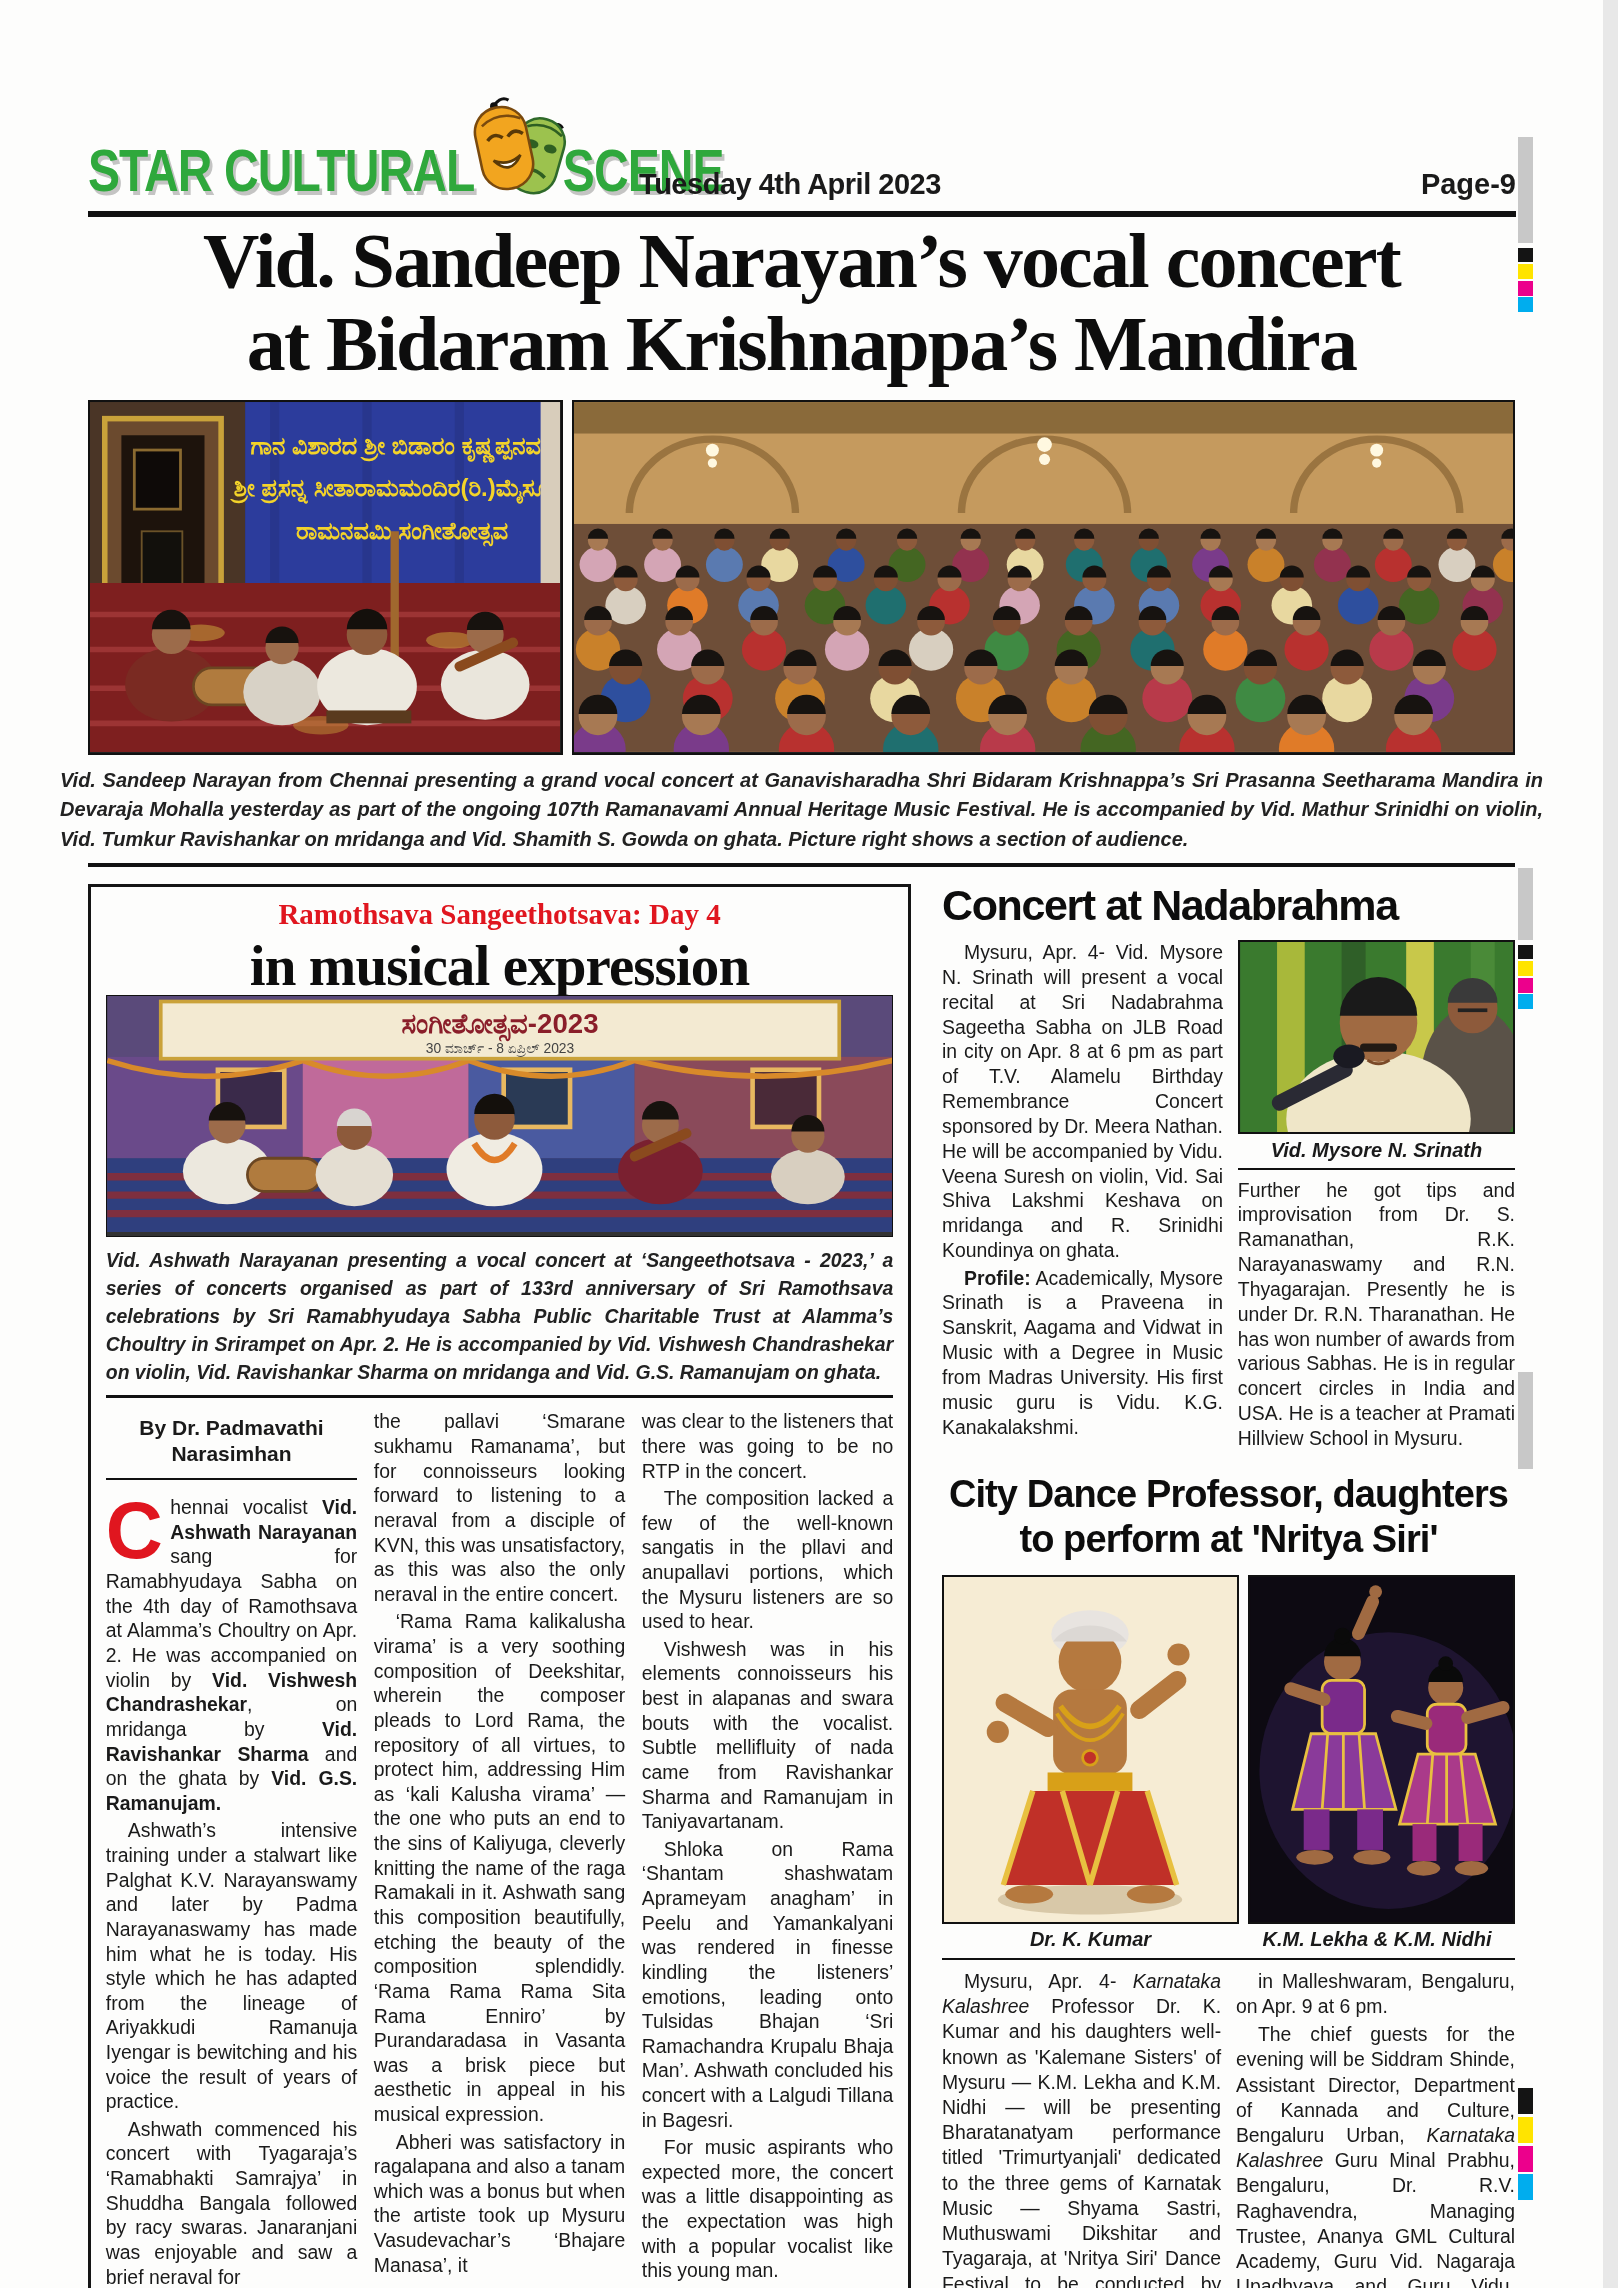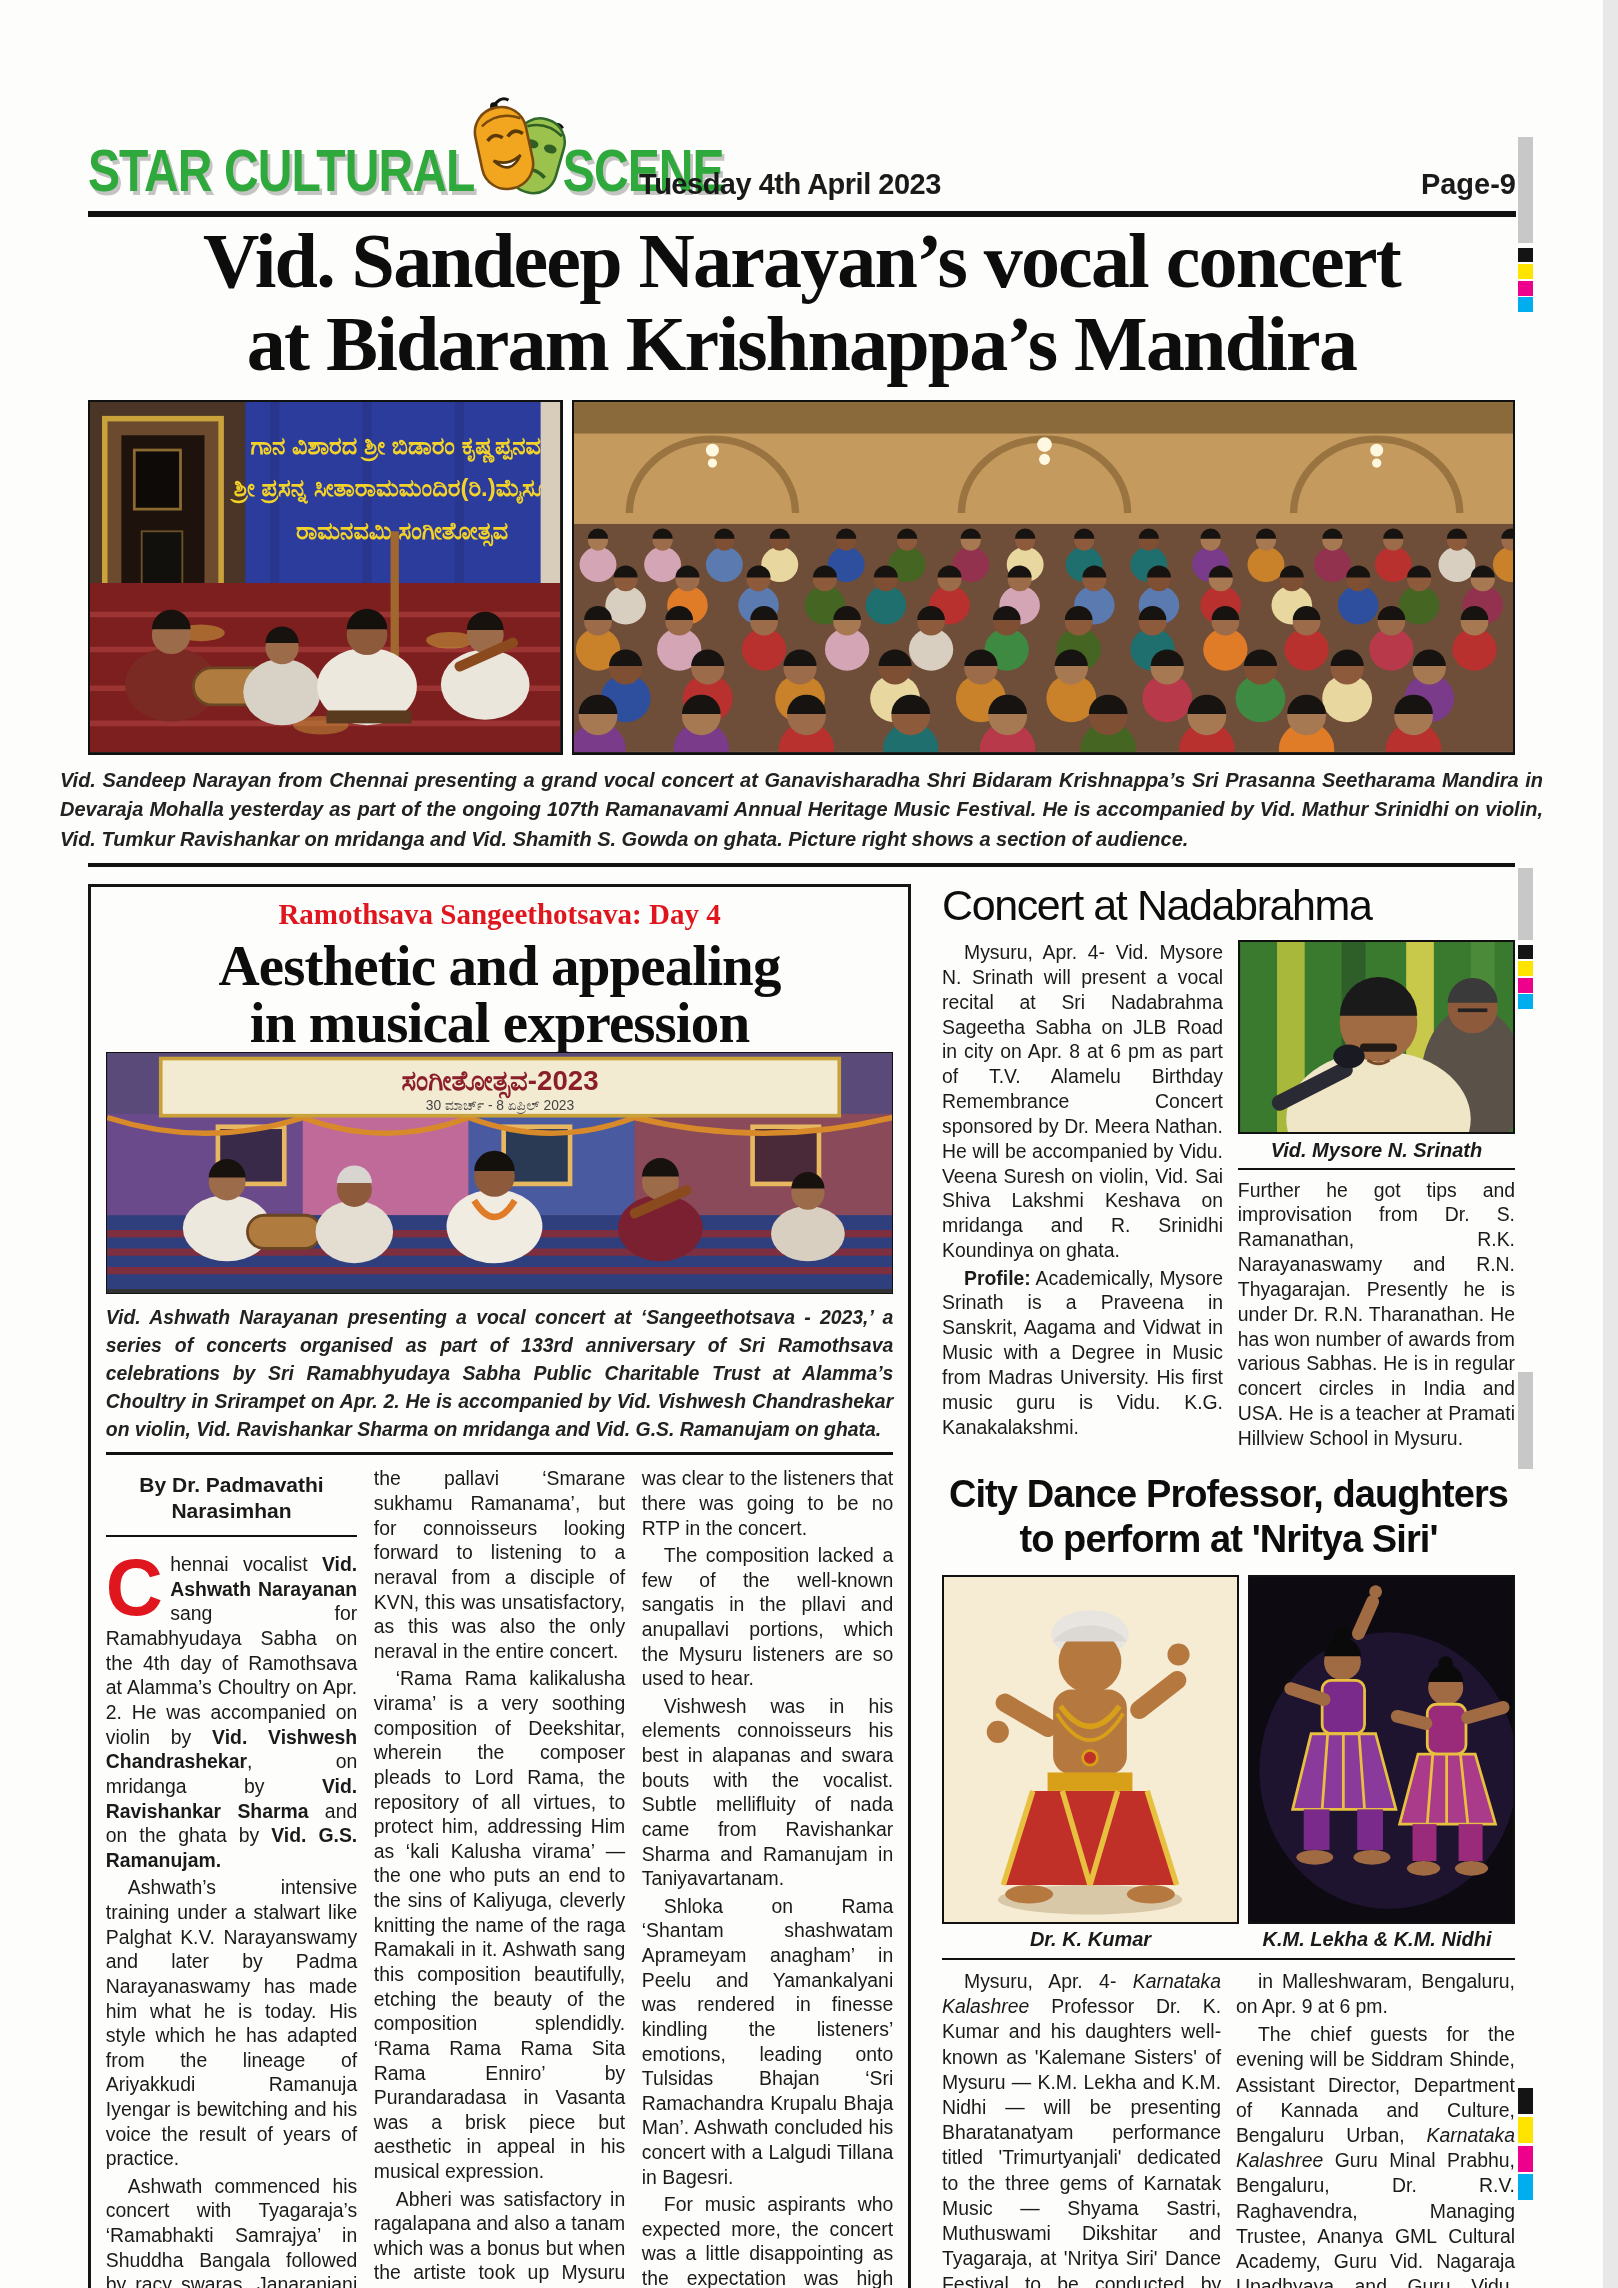--- a/index.html
+++ b/index.html
@@ -40,21 +40,21 @@
   .cols{display:flex;gap:16.6px;}
   .col{flex:1;font-size:19.4px;line-height:1.27;text-align:justify;}
   .col p,.ncol p{margin:0 0 2.8px;text-indent:22px;}
   p.noindent{text-indent:0;}
   .byline{font-weight:bold;text-align:center;font-size:21px;line-height:1.25;
           padding:5.5px 0 11px;border-bottom:2.8px solid #111;margin-bottom:14.8px;}
   .dropcap{float:left;color:#e0161f;font-weight:bold;font-size:79px;line-height:.75;
            padding:5.5px 7.4px 0 0;}
   
   .right-col{flex:1;min-width:0;}
-  .nada-headline{font-weight:normal;font-size:43px;letter-spacing:-1.4px;line-height:1;color:#0d0d0d;}
+  .nada-headline{font-weight:bold;font-size:43px;letter-spacing:-1.4px;line-height:1;color:#0d0d0d;}
   .nada-body{display:flex;gap:14.8px;margin-top:13px;}
   .ncol{font-size:19.4px;line-height:1.28;text-align:justify;}
   .nada-colA{width:281px;}
   .nada-colB{flex:1;min-width:0;}
   .nada-photo{border:2.8px solid #111;height:190px;background:#243;overflow:hidden;box-sizing:content-box;}
   .nada-caption{text-align:center;font-weight:bold;font-style:italic;font-size:20px;
                 padding:4.6px 0 6.5px;border-bottom:2.8px solid #111;margin-bottom:7.4px;}
   .dance-headline{font-weight:bold;font-size:38px;line-height:1.18;text-align:center;
                   margin-top:18.5px;letter-spacing:-0.9px;color:#0d0d0d;}
   .dance-photos{display:flex;gap:9.2px;margin-top:13px;}
@@ -360,21 +360,20 @@
   </div>
 
   <div class="lead-caption">Vid. Sandeep Narayan from Chennai presenting a grand vocal concert at Ganavisharadha Shri Bidaram Krishnappa’s Sri Prasanna Seetharama Mandira in Devaraja Mohalla yesterday as part of the ongoing 107th Ramanavami Annual Heritage Music Festival. He is accompanied by Vid. Mathur Srinidhi on violin, Vid. Tumkur Ravishankar on mridanga and Vid. Shamith S. Gowda on ghata. Picture right shows a section of audience.</div>
   <div class="thick-rule"></div>
 
   <div class="main">
 
     <div class="review-box">
       <div class="kicker">Ramothsava Sangeethotsava: Day 4</div>
       <div class="review-headline">
-        <div>Aesthetic and appealing</div>
         <div>in musical expression</div>
       </div>
       <div class="review-photo">
         <svg width="786" height="236" viewBox="0 0 852 256">
           <rect width="852" height="256" fill="#5a4a7a"></rect>
           <rect x="0" y="66" width="212" height="110" fill="#6a4a8a"></rect>
           <rect x="212" y="66" width="180" height="110" fill="#c06a9a"></rect>
           <rect x="392" y="66" width="180" height="110" fill="#4a5aa0"></rect>
           <rect x="572" y="66" width="280" height="110" fill="#8a4a5a"></rect>
           <rect x="120" y="80" width="72" height="62" fill="#3a2a4a" stroke="#e8b860" stroke-width="5"></rect>

